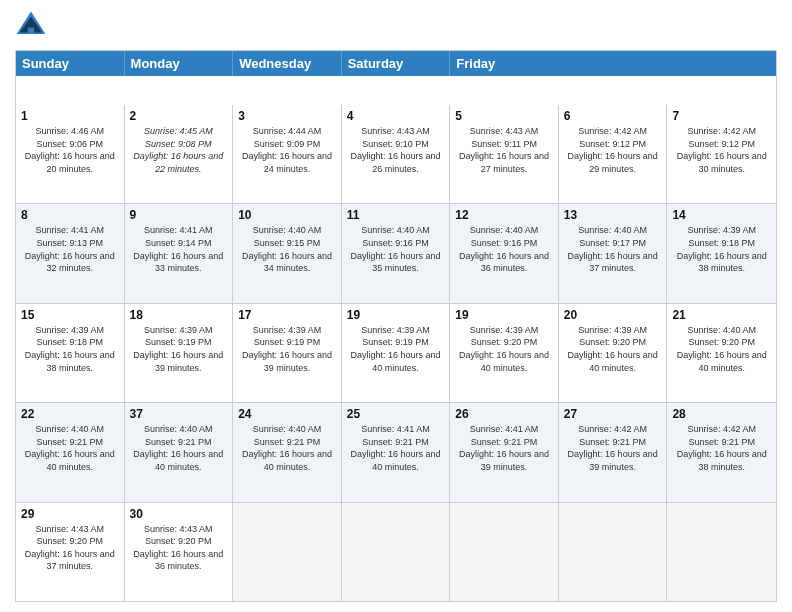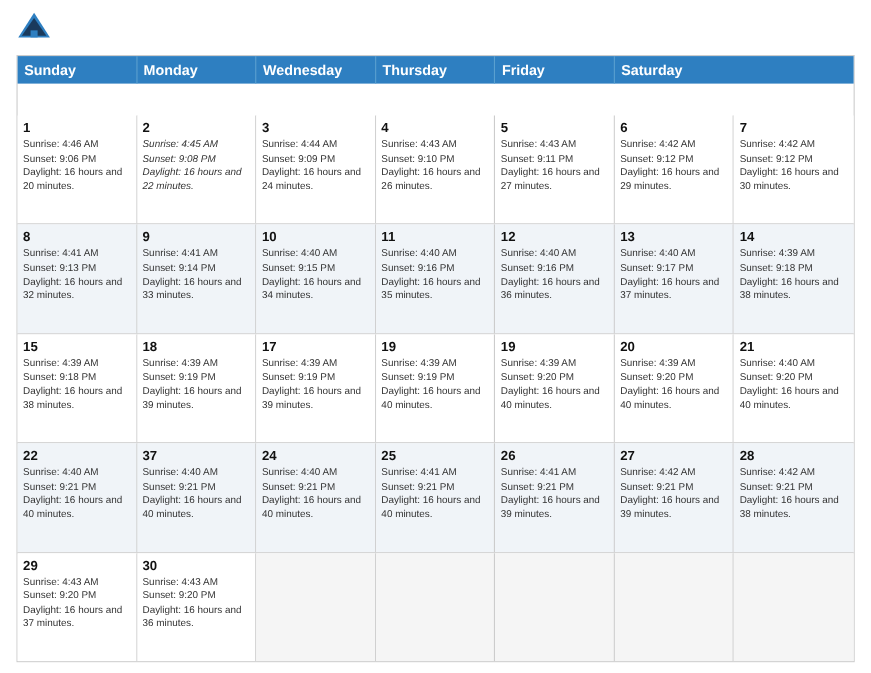--- a/index.html
+++ b/index.html
@@ -101,20 +101,21 @@
     .day-num {
       font-size: 12px;
       font-weight: bold;
       color: #111;
       margin-bottom: 2px;
     }
     .cell-text {
       font-size: 9px;
       line-height: 1.4;
       color: #333;
+      text-align: center;
     }
   </style>
 </head>
 <body>
 
 <div class="page">
   <div class="header">
     <div class="logo">
       <svg class="logo-icon" viewBox="0 0 40 40">
         <polygon points="20,2 38,30 2,30" fill="#2e7fc1"></polygon>
@@ -130,23 +131,22 @@
       <div class="month-title"></div>
       <div class="location"></div>
     </div>
   </div>
 
   <div class="calendar">
     <div class="cal-header">
     <div class="cal-header-cell">Sunday</div>
         <div class="cal-header-cell">Monday</div>
         <div class="cal-header-cell">Wednesday</div>
-        <div class="cal-header-cell">Thursday</div>
+        <div class="cal-header-cell">Saturday</div>
         <div class="cal-header-cell">Friday</div>
-        <div class="cal-header-cell">Saturday</div>
       </div>
     <div class="cal-body">
     <div class="cal-row">
           <div class="cal-cell">
             <div class="day-num">1</div>
             <div class="cell-text" style="white-space: pre-line;">Sunrise: 4:46 AM
 Sunset: 9:06 PM
 Daylight: 16 hours and 20 minutes.</div>
           </div>
           <div class="cal-cell">

